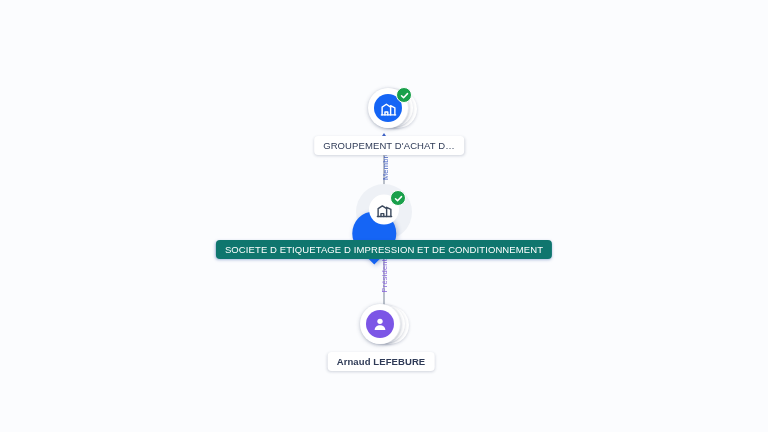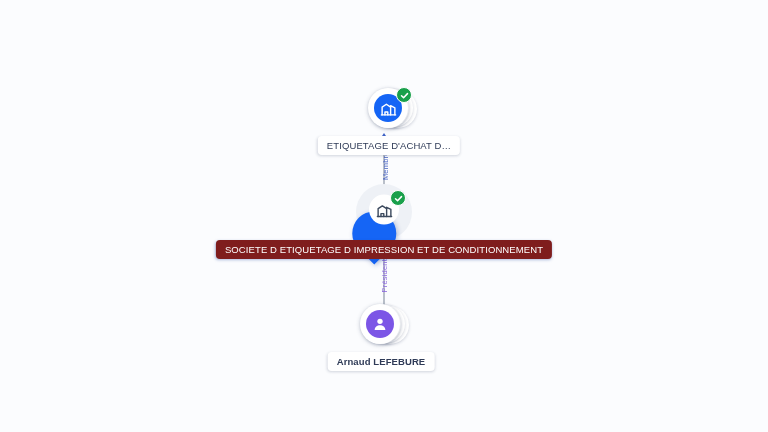--- a/index.html
+++ b/index.html
@@ -189,21 +189,21 @@
     letter-spacing: .1px;
   }
   .node-label.pill {
     background: #ffffff;
     color: #2f3b57;
     padding: 3px 9px;
     border-radius: 4px;
     box-shadow: 0 1px 3px rgba(40,55,90,.2);
   }
   .node-label.bar {
-    background: #7f1d1d;
+    background: #0f766e;
     color: #ffffff;
     padding: 3px 9px;
     border-radius: 4px;
     box-shadow: 0 1px 3px rgba(30,70,160,.35);
     font-size: 9.5px;
     text-align: center;
   }
   .label-holder {
     position: absolute;
     left: 50%;
@@ -239,21 +239,21 @@
           </svg>
         </div>
       </div>
       <div class="badge-check">
         <svg width="9" height="9" viewBox="0 0 24 24" fill="none" stroke="#ffffff" stroke-width="4" stroke-linecap="round" stroke-linejoin="round">
           <path d="M4 12.5l5.5 5.5L20 7"></path>
         </svg>
       </div>
     </div>
     <div class="label-holder">
-      <span class="node-label pill">ETIQUETAGE D'ACHAT D…</span>
+      <span class="node-label pill">GROUPEMENT D'ACHAT D…</span>
     </div>
   </div>
 
   <div class="node" style="left:384px; top:212px; width:340px;">
     <div class="node-icon-wrap" style="height:52px;">
       <div class="pin-halo"></div>
       <div class="pin-shape"></div>
       <div class="pin-core">
         <svg width="17" height="17" viewBox="0 0 24 24" fill="none" stroke="#3c4a5e" stroke-width="2" stroke-linecap="round" stroke-linejoin="round">
           <path d="M3 21V10l6-4 6 4"></path>

